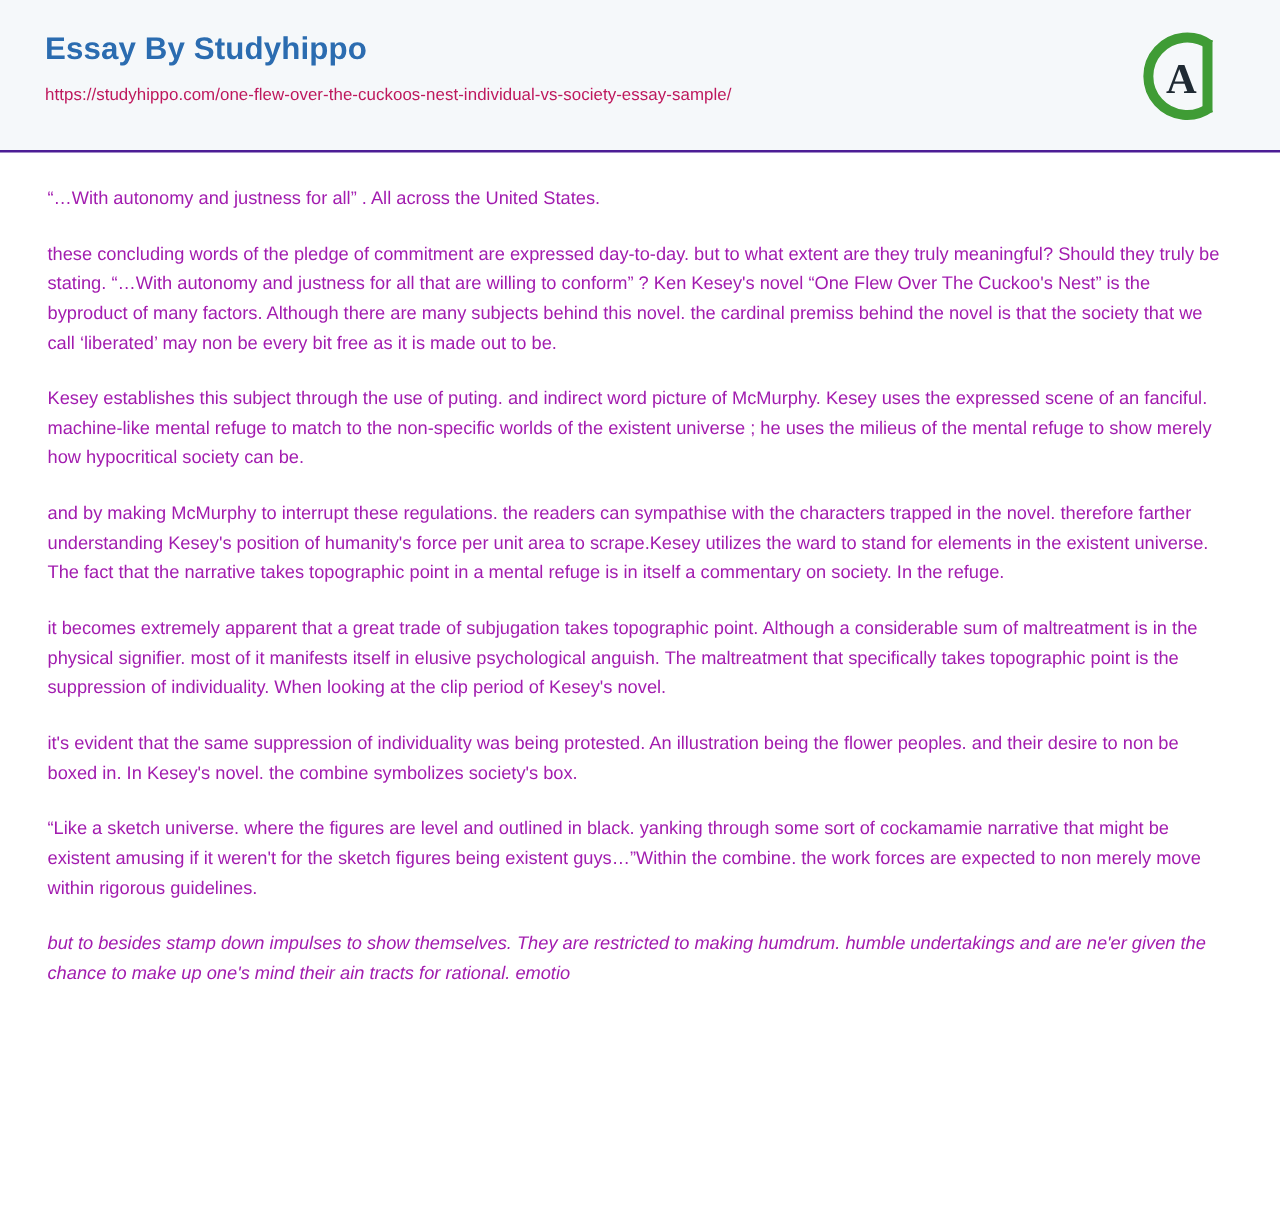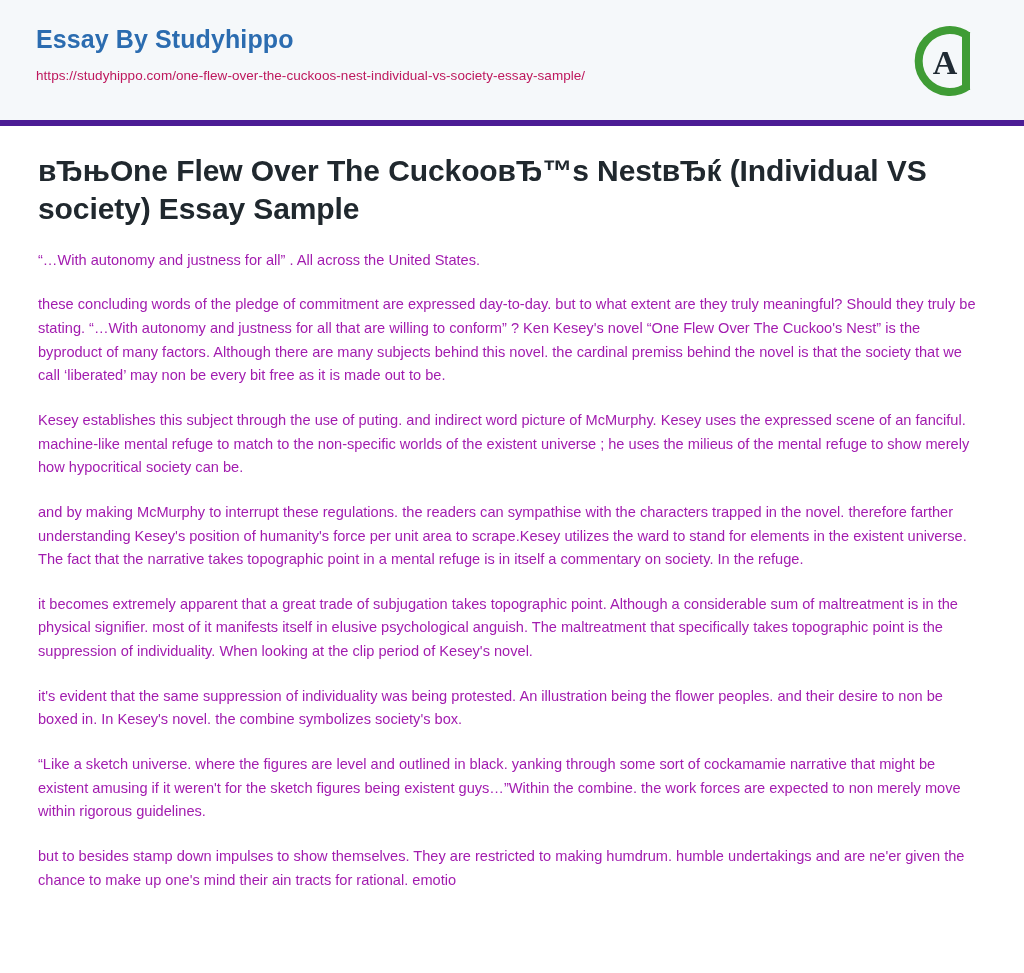--- a/index.html
+++ b/index.html
@@ -13,21 +13,21 @@
     font-family: "Liberation Sans", sans-serif;
     color: #2d3b45;
   }
   .page {
     width: 1024px;
     position: relative;
   }
   
   .header {
     background: #f5f8fa;
-    border-bottom: 6px solid #4c1d95;
+    border-bottom: 2px solid #4c1d95;
     padding: 26px 36px 24px 36px;
     position: relative;
     height: 70px;
     box-sizing: content-box;
   }
   .site-title {
     font-size: 25px;
     font-weight: bold;
     color: #2b6cb0;
     letter-spacing: 0.1px;
@@ -64,41 +64,41 @@
     letter-spacing: -0.1px;
   }
   .para {
     font-size: 14.6px;
     line-height: 1.62;
     color: #a21caf;
     margin: 0 0 21px 0;
   }
   .para:last-child {
     margin-bottom: 0;
+    font-style: italic;
   }
 </style>
 </head>
 <body>
 
 <div class="page">
 
   <div class="header">
     <div class="site-title">Essay By Studyhippo</div>
     <div class="site-url">https://studyhippo.com/one-flew-over-the-cuckoos-nest-individual-vs-society-essay-sample/</div>
     <div class="logo">
       <svg width="78" height="78" viewBox="0 0 78 78" xmlns="http://www.w3.org/2000/svg">
         <path d="M62 14 A31 31 0 1 0 62 64" fill="none" stroke="#3f9c35" stroke-width="8" stroke-linecap="butt"></path>
         <path d="M60 10 L60 68" fill="none" stroke="#3f9c35" stroke-width="8" stroke-linecap="butt"></path>
         <text x="39" y="52" text-anchor="middle" font-family="'Liberation Serif', serif" font-size="34" font-weight="bold" fill="#1f2a33">A</text>
       </svg>
     </div>
   </div>
 
   <div class="article">
-    <h1 class="doc-title">вЂњOne Flew Over The CuckooвЂ™s NestвЂќ (Individual VS society) Essay Sample</h1>
 
     <p class="para">“…With autonomy and justness for all” . All across the United States.</p>
     <p class="para">these concluding words of the pledge of commitment are expressed day-to-day. but to what extent are they truly meaningful? Should they truly be stating. “…With autonomy and justness for all that are willing to conform” ? Ken Kesey's novel “One Flew Over The Cuckoo's Nest” is the byproduct of many factors. Although there are many subjects behind this novel. the cardinal premiss behind the novel is that the society that we call ‘liberated’ may non be every bit free as it is made out to be.</p>
     <p class="para">Kesey establishes this subject through the use of puting. and indirect word picture of McMurphy. Kesey uses the expressed scene of an fanciful. machine-like mental refuge to match to the non-specific worlds of the existent universe ; he uses the milieus of the mental refuge to show merely how hypocritical society can be.</p>
     <p class="para">and by making McMurphy to interrupt these regulations. the readers can sympathise with the characters trapped in the novel. therefore farther understanding Kesey's position of humanity's force per unit area to scrape.Kesey utilizes the ward to stand for elements in the existent universe. The fact that the narrative takes topographic point in a mental refuge is in itself a commentary on society. In the refuge.</p>
     <p class="para">it becomes extremely apparent that a great trade of subjugation takes topographic point. Although a considerable sum of maltreatment is in the physical signifier. most of it manifests itself in elusive psychological anguish. The maltreatment that specifically takes topographic point is the suppression of individuality. When looking at the clip period of Kesey's novel.</p>
     <p class="para">it's evident that the same suppression of individuality was being protested. An illustration being the flower peoples. and their desire to non be boxed in. In Kesey's novel. the combine symbolizes society's box.</p>
     <p class="para">“Like a sketch universe. where the figures are level and outlined in black. yanking through some sort of cockamamie narrative that might be existent amusing if it weren't for the sketch figures being existent guys…”Within the combine. the work forces are expected to non merely move within rigorous guidelines.</p>
     <p class="para">but to besides stamp down impulses to show themselves. They are restricted to making humdrum. humble undertakings and are ne'er given the chance to make up one's mind their ain tracts for rational. emotio</p>
   </div>

